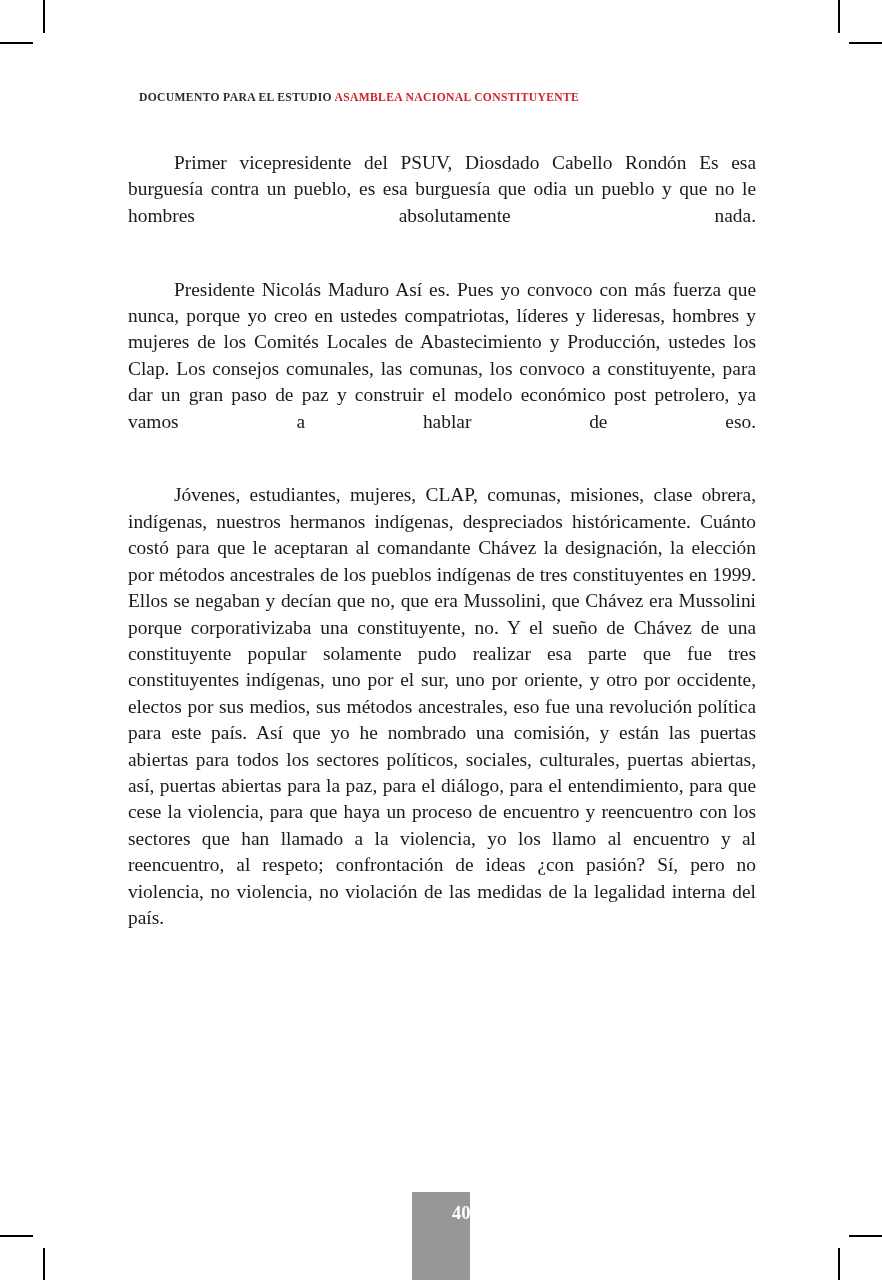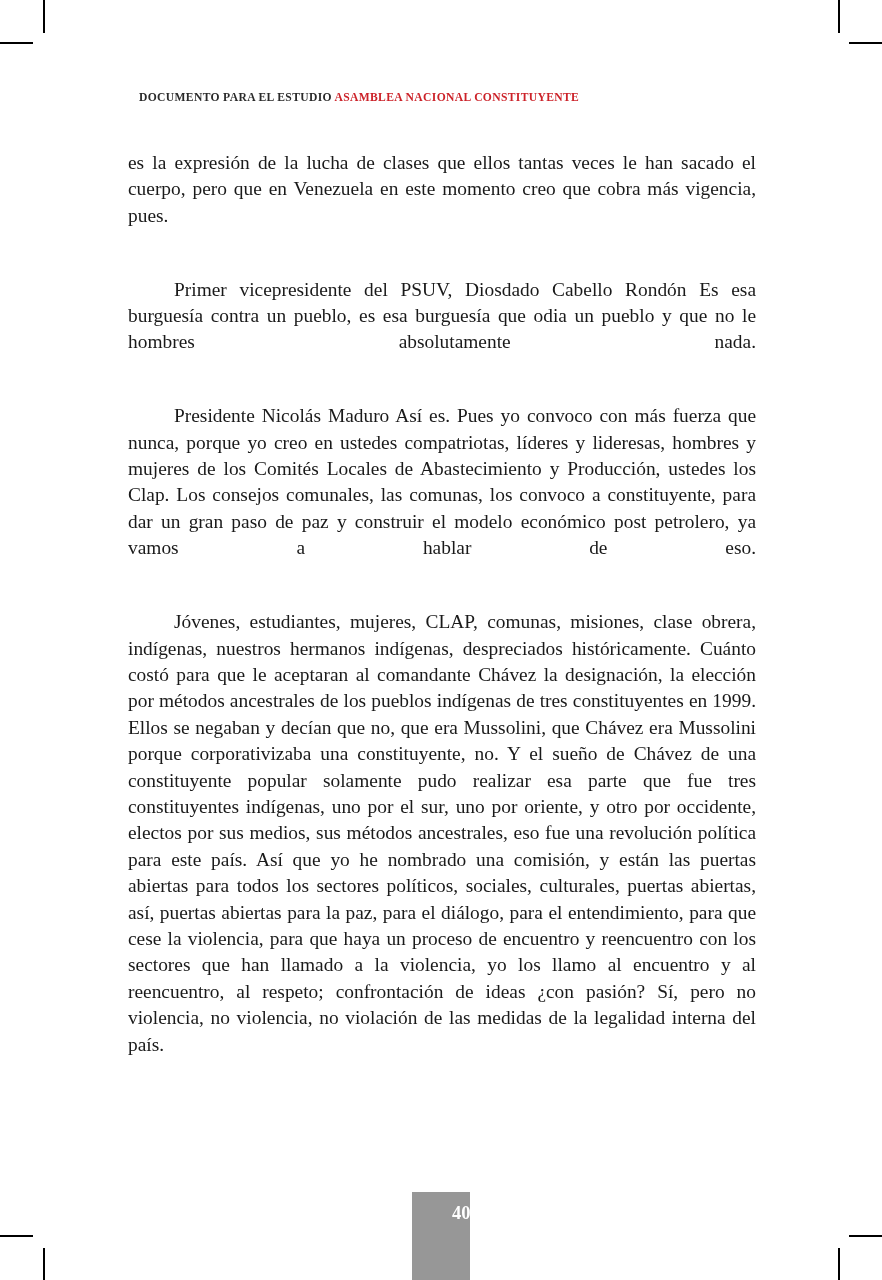--- a/index.html
+++ b/index.html
@@ -108,21 +108,20 @@
 <div class="crop-mark cm-br-h"></div>
 <div class="crop-mark cm-br-v"></div>
 
 <div class="running-head">
   <span class="rh-doc">DOCUMENTO PARA EL ESTUDIO</span>
   <span class="rh-title">ASAMBLEA NACIONAL CONSTITUYENTE</span>
 </div>
 
 <div class="text-block">
 
-  <p class="para no-indent">es la expresión de la lucha de clases que ellos tantas veces le han sacado el cuerpo, pero que en Venezuela en este momento creo que cobra más vigencia, pues.</p>
 
 
   <p class="para indent"><b>Primer vicepresidente del PSUV, Diosdado Cabello Rondón</b><span> Es esa burguesía contra un pueblo, es esa burguesía que odia un pueblo y que no le hombres absolutamente nada.</span></p>
 
   <p class="para indent">Presidente Nicolás Maduro Así es. Pues yo convoco con más fuerza que nunca, porque yo creo en ustedes compatriotas, líderes y lideresas, hombres y mujeres de los Comités Locales de Abastecimiento y Producción, ustedes los Clap. Los consejos comunales, las comunas, los convoco a constituyente, para dar un gran paso de paz y construir el modelo económico post petrolero, ya vamos a hablar de eso.</p>
 
   <p class="para indent">Jóvenes, estudiantes, mujeres, CLAP, comunas, misiones, clase obrera, indígenas, nuestros hermanos indígenas, despreciados históricamente. Cuánto costó para que le aceptaran al comandante Chávez la designación, la elección por métodos ancestrales de los pueblos indígenas de tres constituyentes en 1999. Ellos se negaban y decían que no, que era Mussolini, que Chávez era Mussolini porque corporativizaba una constituyente, no. Y el sueño de Chávez de una constituyente popular solamente pudo realizar esa parte que fue tres constituyentes indígenas, uno por el sur, uno por oriente, y otro por occidente, electos por sus medios, sus métodos ancestrales, eso fue una revolución política para este país. Así que yo he nombrado una comisión, y están las puertas abiertas para todos los sectores políticos, sociales, culturales, puertas abiertas, así, puertas abiertas para la paz, para el diálogo, para el entendimiento, para que cese la violencia, para que haya un proceso de encuentro y reencuentro con los sectores que han llamado a la violencia, yo los llamo al encuentro y al reencuentro, al respeto; confrontación de ideas ¿con pasión? Sí, pero no violencia, no violencia, no violación de las medidas de la legalidad interna del país.</p>
 
 </div>
 

